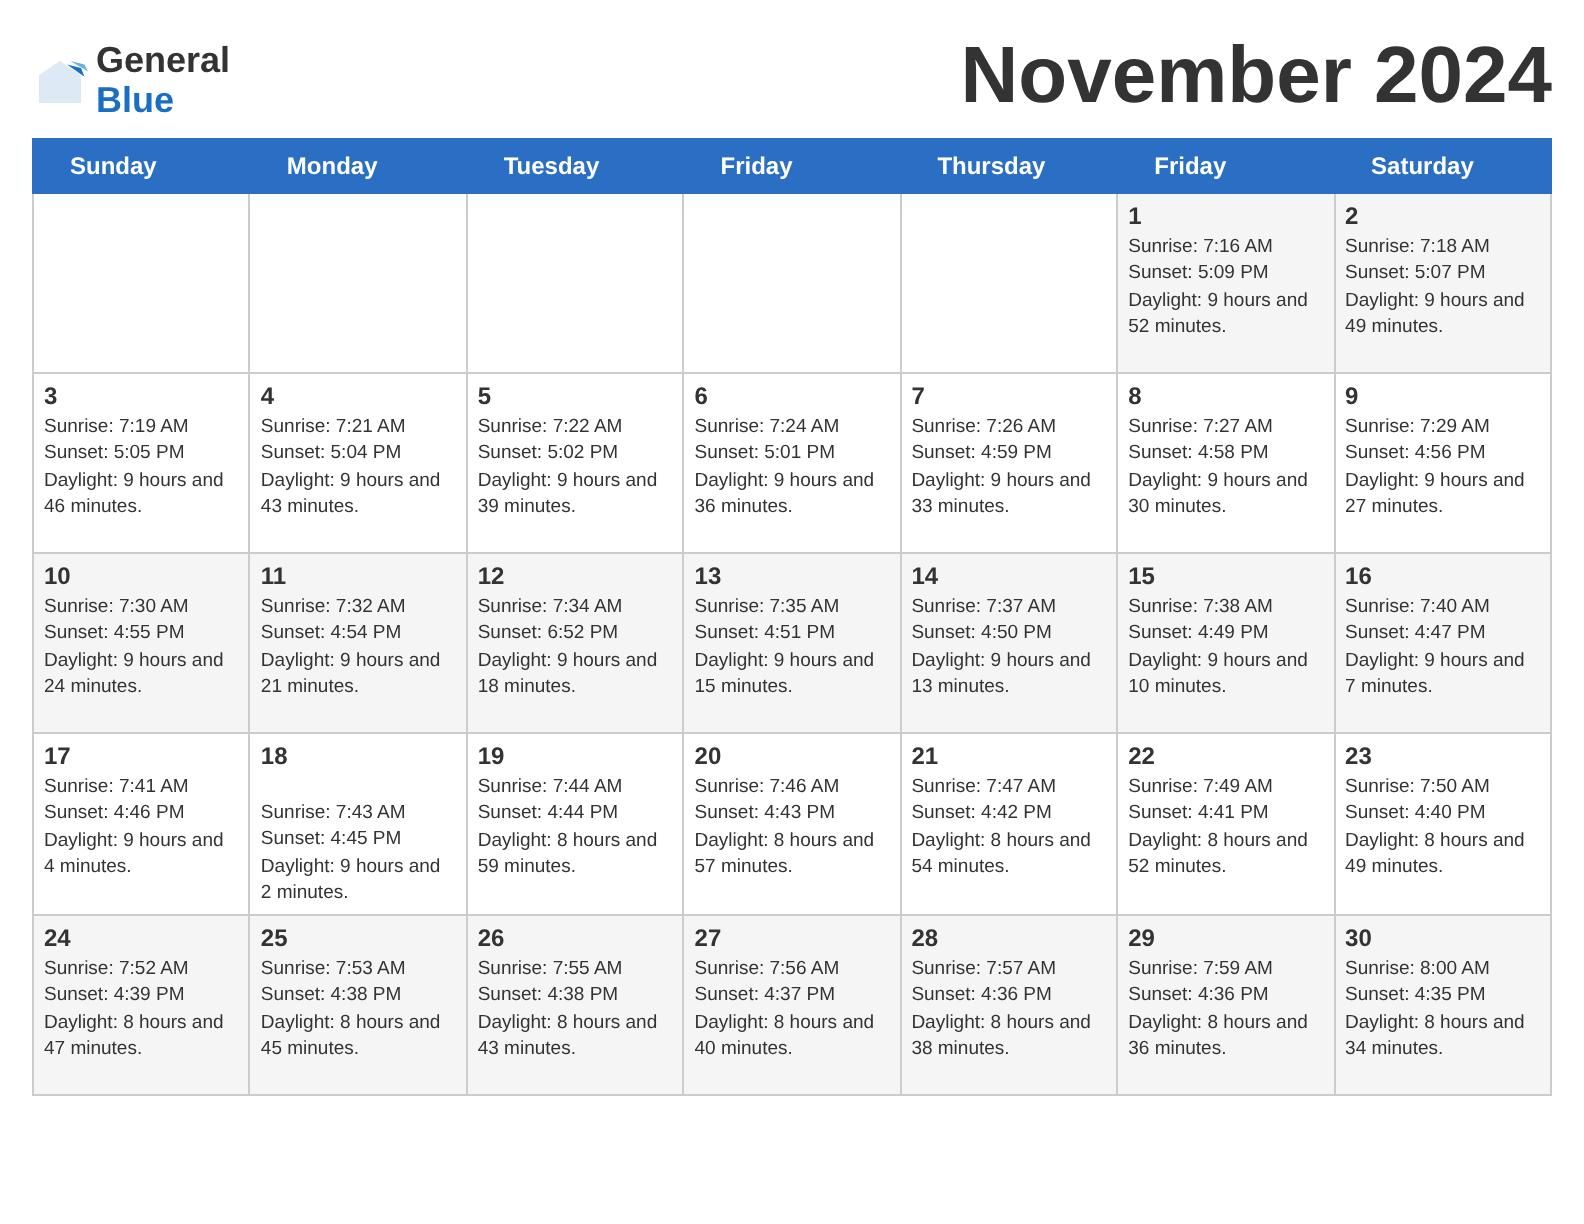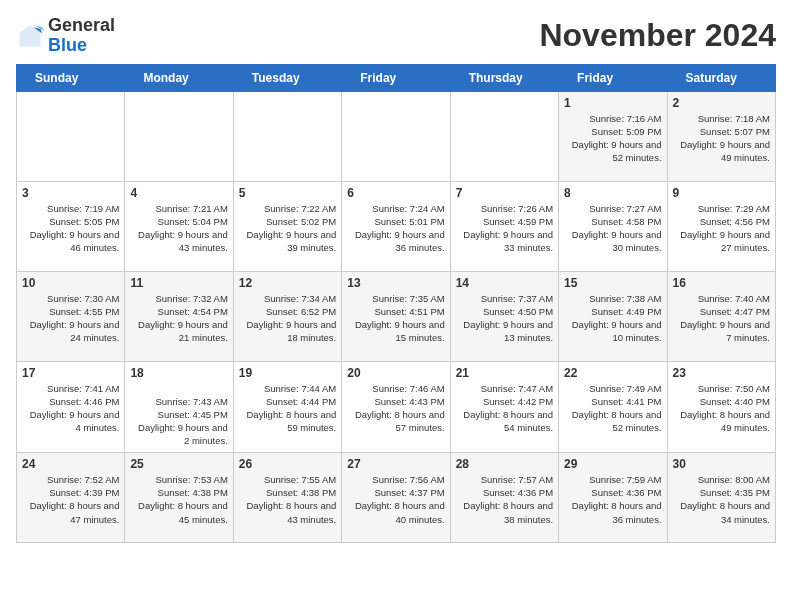--- a/index.html
+++ b/index.html
@@ -6,21 +6,21 @@
     body {
       font-family: Arial, sans-serif;
       background: #fff;
       width: 792px;
       min-height: 612px;
       padding: 16px;
     }
     .header {
       display: flex;
       justify-content: space-between;
-      align-items: center;
+      align-items: flex-end;
       margin-bottom: 8px;
       gap: 11px;
     }
     .logo {
       display: flex;
       align-items: center;
       gap: 4px;
     }
     .logo-text {
       font-size: 18px;
@@ -30,21 +30,21 @@
     .logo-text .general { color: #333; }
     .logo-text .blue { color: #1a6fc4; }
     .logo-icon {
       width: 28px;
       height: 28px;
     }
     .title-block {
       text-align: right;
     }
     .month-title {
-      font-size: 32px;
+      font-size: 40px;
       font-weight: bold;
       color: #333;
     }
     .location {
       font-size: 14px;
       color: #555;
     }
     table {
       width: 100%;
       border-collapse: collapse;
@@ -74,21 +74,20 @@
     .day-num {
       font-size: 12px;
       font-weight: bold;
       display: block;
       margin-bottom: 2px;
     }
     .day-info {
       font-size: 9.5px;
       line-height: 1.4;
       color: #333;
-      text-align: right;
     }
     .empty-cell {
       background: #fff !important;
     }
   </style>
 </head>
 <body>
 
 <div class="header">
   <div class="logo">

